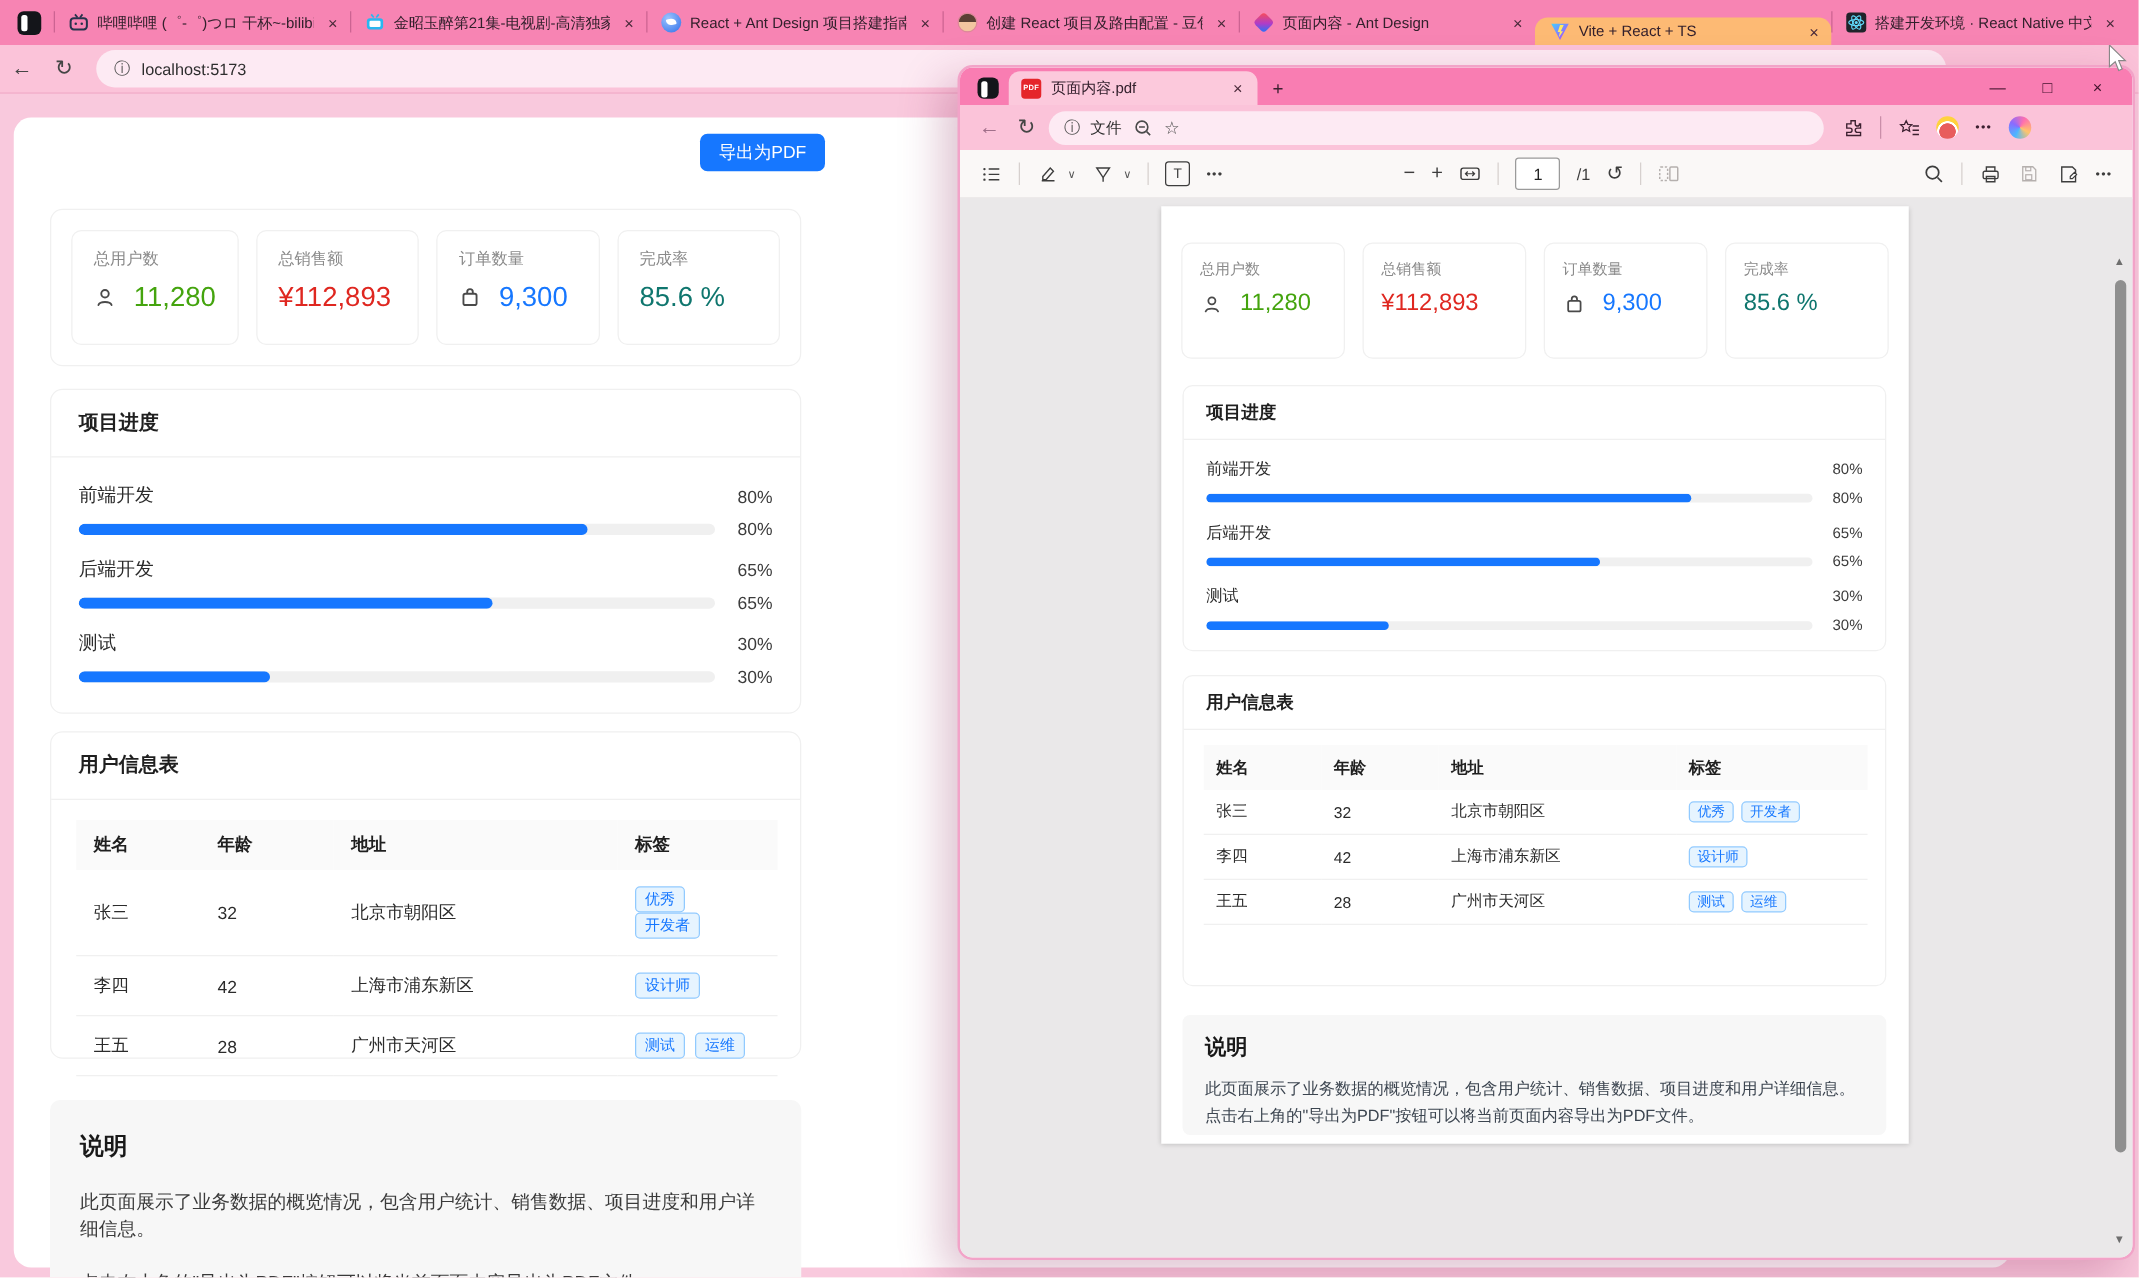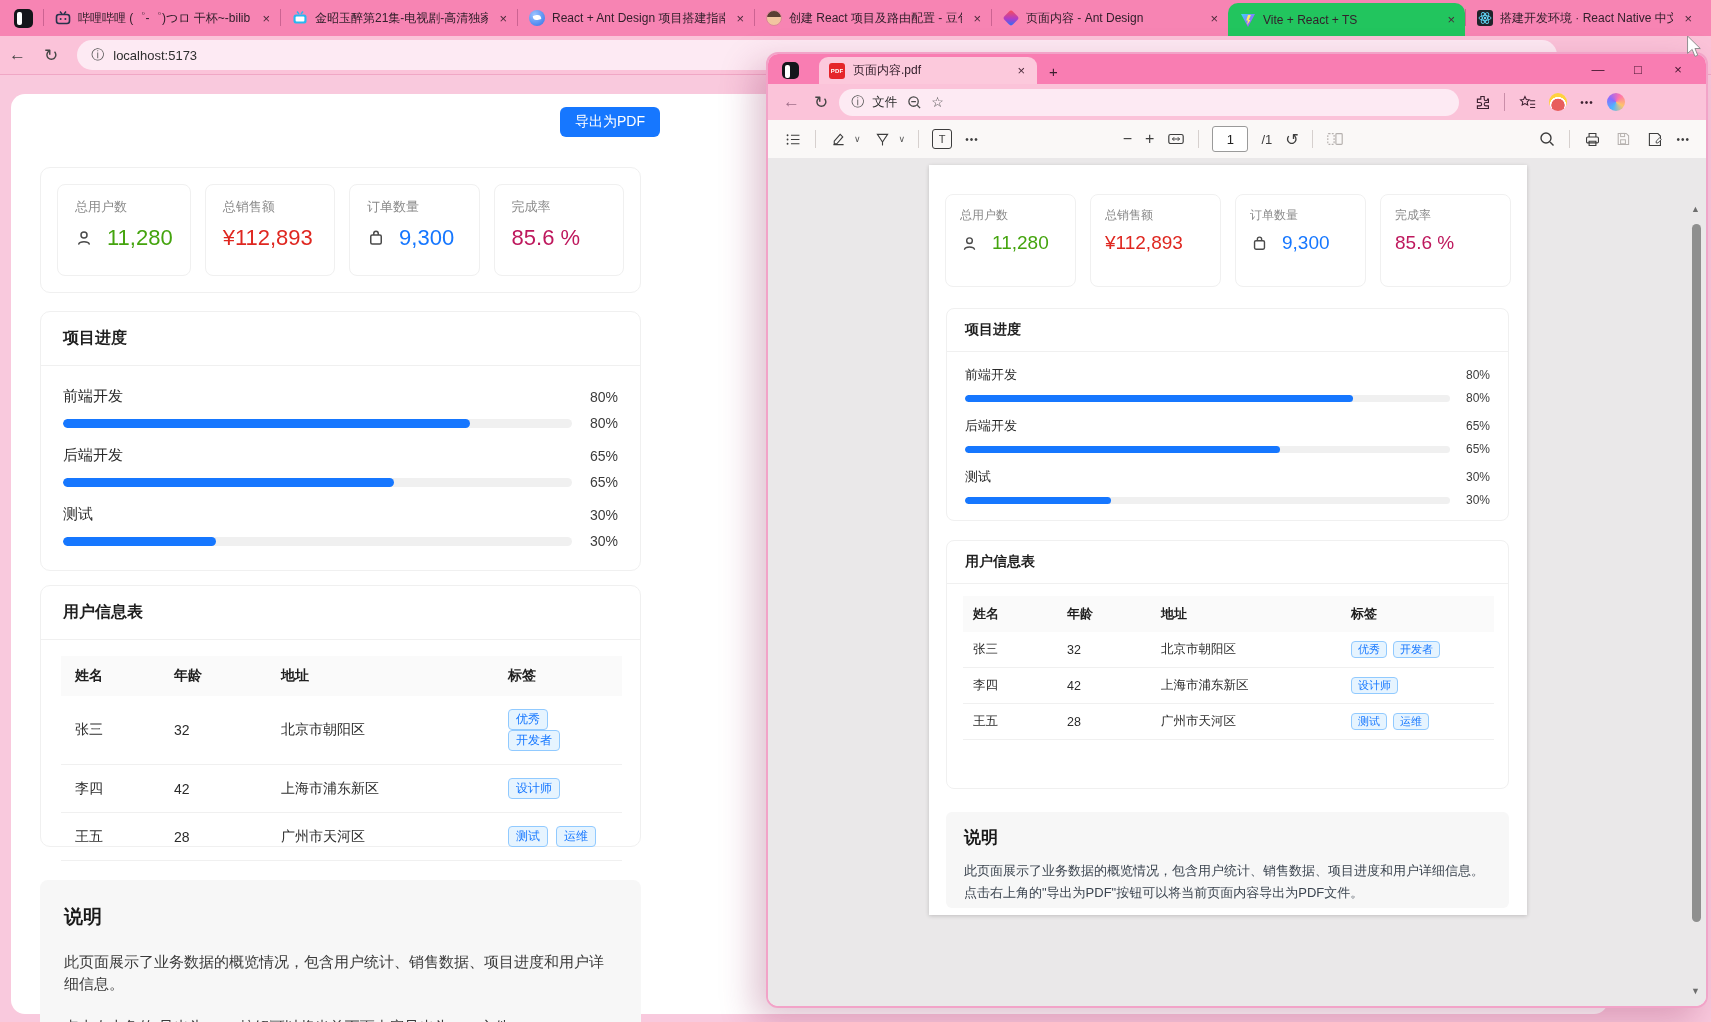--- a/index.html
+++ b/index.html
@@ -6,21 +6,21 @@
   body{width:1711px;height:1022px;font-family:"Liberation Sans","DejaVu Sans",sans-serif;}
   #screen{position:relative;width:1711px;height:1022px;background:#f9c9dd;overflow:hidden;}
 
   
   .tabbar{position:absolute;left:0;top:0;width:100%;height:36px;background:#f784b3;display:flex;align-items:flex-end;}
   .ws-icon{width:19px;height:19px;background:#14151a;border-radius:5px;margin:0 10px 8px 14px;position:relative;flex:0 0 auto;}
   .ws-icon::after{content:"";position:absolute;left:3px;top:3px;width:5px;height:13px;background:#fff;border-radius:2px;}
   .tab{width:237px;height:36px;display:flex;align-items:center;gap:7px;padding:0 6px 0 12px;position:relative;color:#33202c;font-size:12px;box-sizing:border-box;cursor:default;}
   .tab::before{content:"";position:absolute;left:0;top:9px;height:17px;width:1px;background:rgba(95,15,60,.28);}
   .tab:first-of-type::before{display:none;}
-  .tab.active{background:#22c55e;border-radius:10px 10px 0 0;height:33px;}
+  .tab.active{background:#fdba74;border-radius:10px 10px 0 0;height:22px;}
   .tab.active::before{display:none;}
   .tab-title{flex:1;white-space:nowrap;overflow:hidden;}
   .tab-close{font-size:13px;color:#4a2a3a;padding:0 4px;}
   .fav{width:16px;height:16px;flex:0 0 auto;display:inline-flex;align-items:center;justify-content:center;}
   .fav-avatar{border-radius:50%;background:linear-gradient(#5a4034 0 46%,#f2c6a0 46%);border:1px solid #d89;box-sizing:border-box;}
   .fav-ant{width:12px;height:12px;border-radius:3px;transform:rotate(45deg);background:linear-gradient(135deg,#ff4d4f 0%,#b03cc8 55%,#1677ff 100%);}
   .fav-bird{border-radius:50%;background:radial-gradient(circle at 35% 30%,#9cc4ff,#2f6fe8);position:relative;}
   .fav-bird::after{content:"";position:absolute;left:4px;top:5px;width:8px;height:5px;background:#fff;border-radius:1px 4px 1px 4px;transform:rotate(-12deg);}
   .fav-rn{border-radius:3px;background:#20232a;}
   .fav-melon{border-radius:50%;background:radial-gradient(circle at 50% 68%,#e85d5d 0 42%,#fff 45% 53%,#ffd23e 56%);}
@@ -37,21 +37,21 @@
 
   
   .dash-title{position:absolute;left:13px;top:0px;font-size:42px;font-weight:800;color:#181818;letter-spacing:1px;}
   .export-btn{position:absolute;left:549px;top:13px;width:100px;height:30px;background:#1677ff;color:#fff;font-size:14px;border:none;border-radius:6px;display:flex;align-items:center;justify-content:center;}
   .card{border:1px solid #f0f0f0;border-radius:10px;background:#fff;box-sizing:border-box;}
   .stats-wrap{position:absolute;left:29px;top:73px;width:601px;height:126px;padding:16px;display:flex;gap:14px;}
   .stat-card{border:1px solid #f0f0f0;border-radius:8px;padding:13px 17px;box-sizing:border-box;flex:1;}
   .stat-card.first{flex:0 0 118px;}
   .stat-label{font-size:13px;color:#8a8a8a;}
   .stat-value{margin-top:9px;font-size:22px;font-weight:500;display:flex;align-items:center;gap:14px;white-space:nowrap;}
-  .c-green{color:#44a40e;} .c-red{color:#df2720;} .c-blue{color:#1677ff;} .c-purple{color:#be185d;}
+  .c-green{color:#44a40e;} .c-red{color:#df2720;} .c-blue{color:#1677ff;} .c-purple{color:#0f766e;}
   .sec-head{padding:16px 22px;font-size:16px;font-weight:700;color:#1f1f1f;border-bottom:1px solid #f0f0f0;}
   .progress-card{position:absolute;left:29px;top:217px;width:601px;height:260px;}
   .pbody{padding:6px 22px 18px;}
   .prow{margin-top:15px;}
   .prow-top{display:flex;align-items:center;font-size:15px;color:#2b2b2b;}
   .prow-top .plabel{flex:1;}
   .ppct{width:46px;text-align:right;font-size:14px;color:#3c3c3c;flex:0 0 auto;}
   .prow-bar{display:flex;align-items:center;margin-top:9px;}
   .ptrack{flex:1;height:9px;background:#f0f0f0;border-radius:5px;overflow:hidden;}
   .pfill{height:100%;background:#1677ff;border-radius:5px;}
@@ -64,21 +64,21 @@
   .utable tr th:nth-child(3),.utable tr td:nth-child(3){width:199px;}
   .tag{display:inline-block;background:#e6f4ff;border:1px solid #91caff;color:#1677ff;font-size:12px;border-radius:4px;padding:1px 7px;margin-right:8px;}
   .note-box{position:absolute;left:29px;top:786px;width:601px;height:222px;background:#f7f7f7;border-radius:8px;padding:24px;box-sizing:border-box;}
   .note-title{font-size:19px;font-weight:700;color:#191919;}
   .note-p{font-size:15px;color:#3a3a3a;margin-top:21px;line-height:1.45;}
 
   
   .pdfwin{position:absolute;left:766px;top:52px;width:942px;height:956px;border:2px solid #f2a3c8;border-radius:12px;background:#faf8f7;box-shadow:-12px 12px 34px rgba(140,40,90,.28);overflow:hidden;box-sizing:border-box;z-index:20;}
   .pw-titlebar{height:30px;background:#f97db2;display:flex;align-items:flex-end;position:relative;}
   .pw-titlebar .ws-icon{width:17px;height:17px;margin:0 8px 5px 14px;}
-  .pw-tab{width:218px;height:27px;background:#fcc9dc;border-radius:9px 9px 0 0;display:flex;align-items:center;gap:8px;padding:0 8px 0 10px;font-size:12px;color:#33202c;box-sizing:border-box;margin-left:12px;}
+  .pw-tab{width:199px;height:27px;background:#fcc9dc;border-radius:9px 9px 0 0;display:flex;align-items:center;gap:8px;padding:0 8px 0 10px;font-size:12px;color:#33202c;box-sizing:border-box;}
   .pw-plus{font-size:15px;color:#3c2030;padding:0 12px 4px;}
   .pw-controls{position:absolute;right:8px;top:0;height:30px;display:flex;align-items:center;}
   .pw-ctl{width:40px;text-align:center;font-size:13px;color:#40132c;}
   .pw-navrow{height:36px;background:#fbc3d9;display:flex;align-items:center;padding:0 8px;}
   .pw-navrow .nav-btn{padding:0 7px;}
   .pw-back{color:#a06f8a;}
   .pw-pill{height:27px;width:620px;background:#fdeaf3;border-radius:14px;display:flex;align-items:center;gap:8px;padding:0 12px;box-sizing:border-box;color:#2e2e2e;font-size:12.5px;margin-left:4px;}
   .pw-pill .grow{flex:1;}
   .mini-ico{width:18px;height:18px;display:inline-flex;align-items:center;justify-content:center;color:#4a4a4a;}
   .pw-right-icos{display:flex;align-items:center;gap:13px;margin-left:14px;color:#3c2030;}

